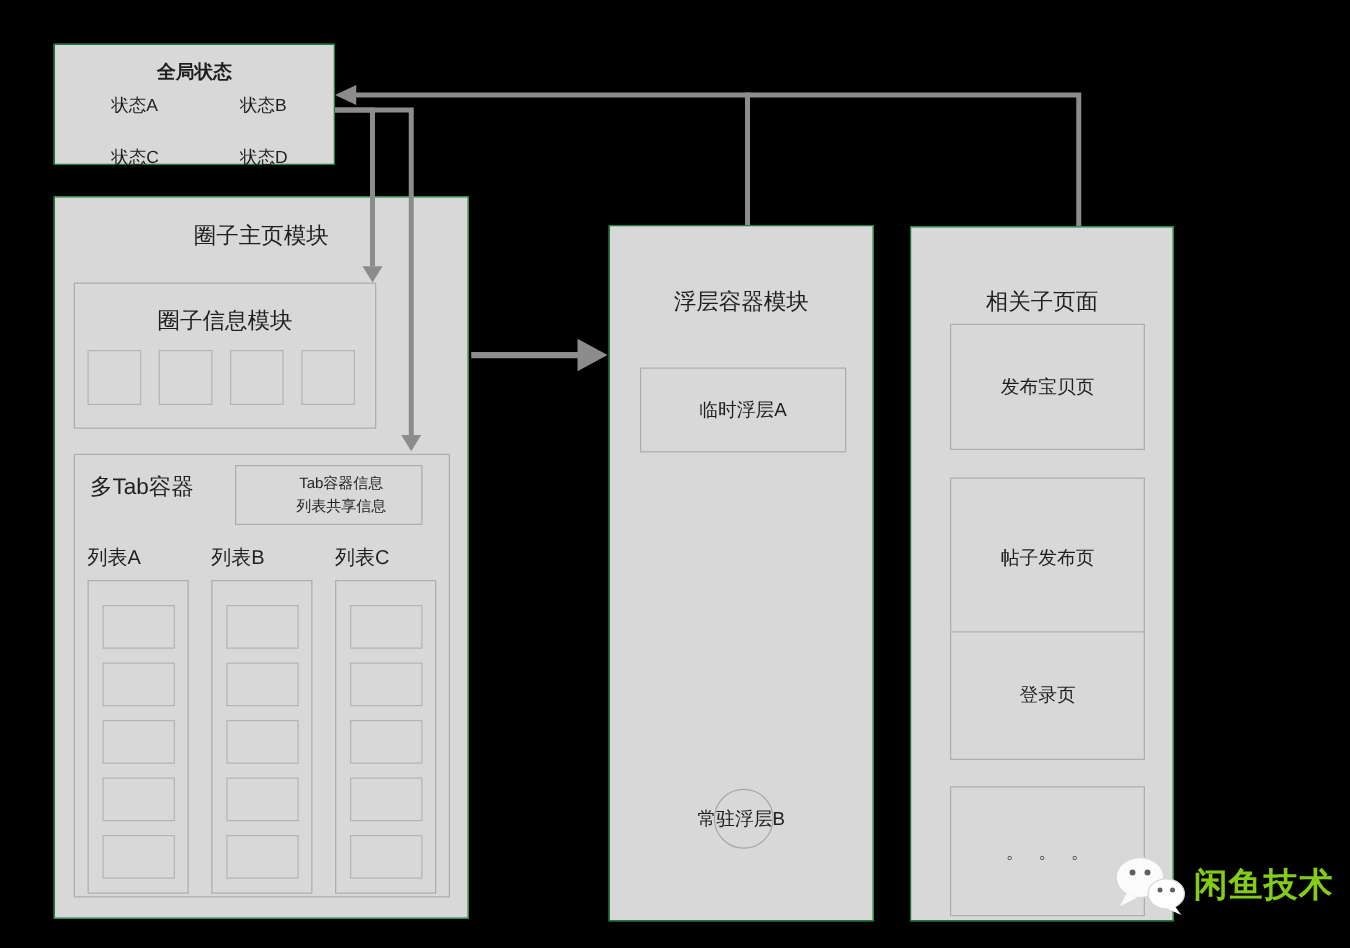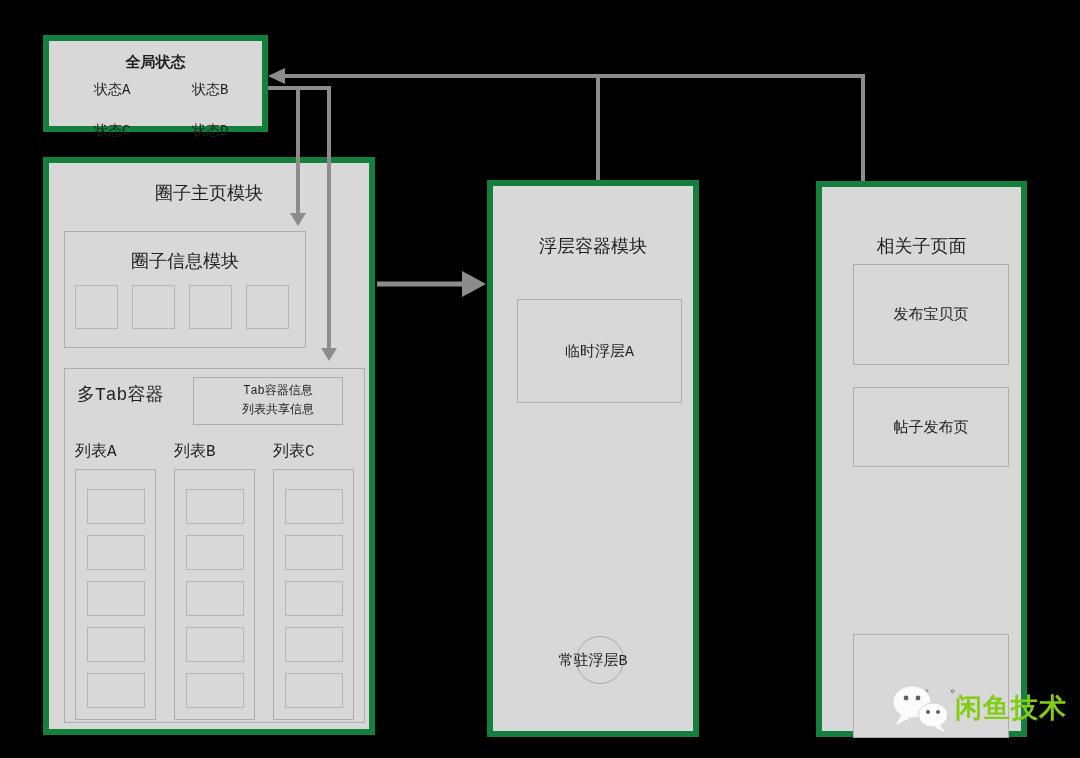--- a/index.html
+++ b/index.html
@@ -2,23 +2,22 @@
 <html><head>
 <meta charset="utf-8">
 <style>
   html,body{margin:0;padding:0;background:#000;}
   .canvas{
     position:relative;width:1080px;height:758px;background:#000;
     font-family:"Liberation Sans","DejaVu Sans",sans-serif;
     color:#1f1f1f;overflow:hidden;
   }
   .panel{
-    position:absolute;background:#d8d8d8;border:6px solid #15803d;
+    position:absolute;background:#d8d8d8;border:1px solid #15803d;
     box-sizing:border-box;
-    font-family:Liberation Mono, monospace;
   }
   .inner-box{
     position:absolute;background:#d8d8d8;border:1px solid #aeaeae;
     box-sizing:border-box;
   }
   .ph{ 
     background:#d8d8d8;border:1px solid #b5b5b5;box-sizing:border-box;
   }
   .title{position:absolute;left:0;right:0;text-align:center;font-size:18px;}
   .title-bold{font-weight:bold;font-size:15px;}
@@ -56,32 +55,32 @@
   .mt-col-label{font-size:16px;height:28px;}
   .mt-col-box{
     position:relative;height:251px;border:1px solid #aeaeae;background:#d8d8d8;
     box-sizing:border-box;display:flex;flex-direction:column;align-items:center;
     padding-top:19px;gap:11px;
   }
   .mt-col-box .ph{width:58px;height:35px;flex:none;}
   
   .float-container{left:487px;top:180px;width:212px;height:557px;padding-left:17px;}
   .fc-title{top:48px;}
-  .temp-layer{left:24px;top:113px;width:165px;height:104px;}
+  .temp-layer{left:24px;top:113px;width:165px;height:68px;}
   .resident-wrap{position:absolute;left:0;right:0;top:465px;text-align:center;font-size:15px;}
   .resident-circle{
     position:absolute;left:83px;top:450px;width:46px;height:46px;
     border:1px solid #a8a8a8;border-radius:50%;
   }
   
-  .related-pages{left:816px;top:181px;width:211px;height:556px;padding-left:20px;}
+  .related-pages{left:728px;top:181px;width:211px;height:556px;padding-left:20px;}
   .rp-title{top:47px;}
   .rp-box{left:31px;width:156px;}
   .rp-box-0{top:77px;height:101px;}
-  .rp-box-1{top:200px;height:80px;justify-content:center;}
+  .rp-box-1{top:200px;height:128px;justify-content:center;}
   .rp-box-2{top:323px;height:103px;}
   .rp-box-3{top:447px;height:104px;}
   .rp-dots{font-size:15px;letter-spacing:11px;color:#3a3a3a;padding-left:11px;}
   
   .arrows{position:absolute;left:0;top:0;pointer-events:none;}
   
   .watermark{
     position:absolute;left:891px;top:683px;display:flex;align-items:center;gap:2px;
   }
   .wm-text{
@@ -169,20 +168,23 @@
     </div>
   </div>
 
   <div class="panel related-pages">
     <div class="title rp-title">相关子页面</div>
     <div class="inner-box rp-box rp-box-0 center-text">
       <span>发布宝贝页</span>
     </div>
     <div class="inner-box rp-box rp-box-1 center-text">
       <span>帖子发布页</span>
+    </div>
+    <div class="inner-box rp-box rp-box-2 center-text">
+      <span>登录页</span>
     </div>
     <div class="inner-box rp-box rp-box-3 center-text">
       <span class="rp-dots">。。。</span>
     </div>
   </div>
 
   <svg class="arrows" width="1080" height="758" viewBox="0 0 1080 758">
     <g stroke="#8c8c8c" fill="none" stroke-width="4">
 
       <path d="M863,181 L863,76 L284,76"></path>

